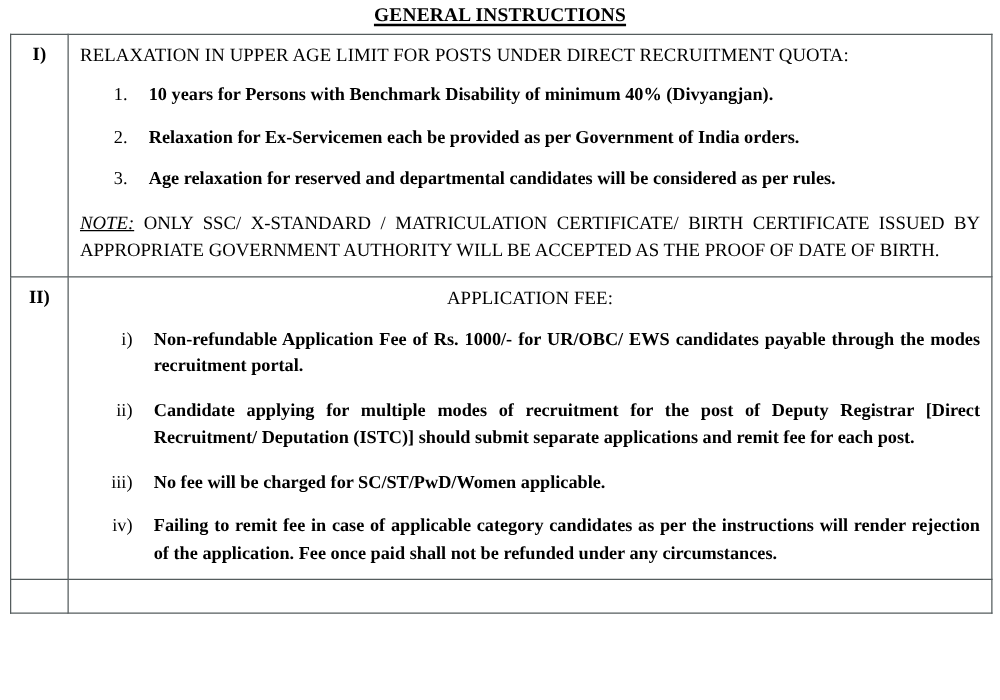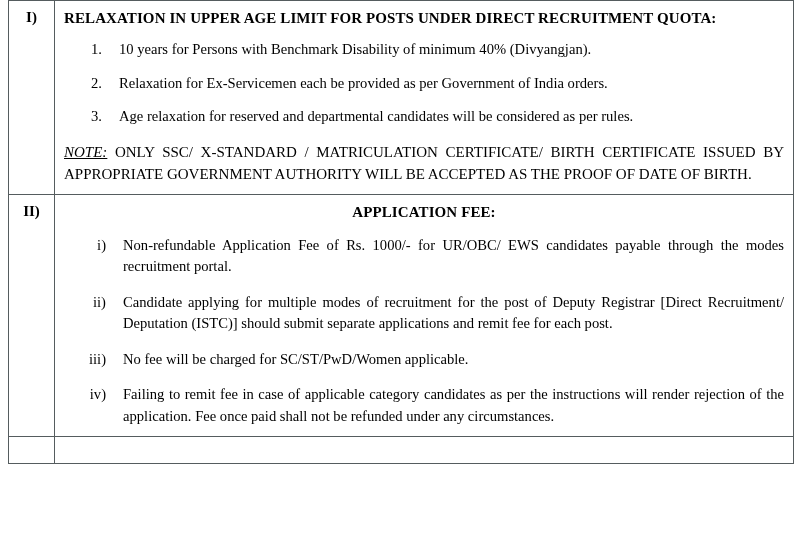--- a/index.html
+++ b/index.html
@@ -54,21 +54,21 @@
     font-weight: bold;
     font-size: 15px;
     padding-top: 8px !important;
   }
   .col-body {
     padding: 7px 9px 9px 9px !important;
   }
 
   
   .sec-heading {
-    font-weight: bold;
+    font-weight: normal;
     font-size: 15px;
     line-height: 1.42;
     text-align: justify;
     text-justify: inter-word;
     margin: 0;
     letter-spacing: 0.1px;
   }
   .sec-heading.no-justify {
     text-align: center;
   }
@@ -87,20 +87,21 @@
     text-justify: inter-word;
   }
   .list > li > .marker {
     position: absolute;
     text-align: right;
     font-size: 14.6px;
     line-height: 1.47;
   }
   .list > li > .item-text {
     display: block;
+    font-weight: bold;
   }
 
   
   .list-decimal { margin-top: 10px; }
   .list-decimal > li {
     margin-bottom: 12px;
     padding-left: 55px;
   }
   .list-decimal > li:last-child { margin-bottom: 0; }
   .list-decimal > li > .marker {
@@ -135,20 +136,21 @@
   }
 
   
   .tail-row td { height: 10px; }
 </style>
 </head>
 <body>
 
 <div class="page">
 
+  <div class="doc-title">GENERAL INSTRUCTIONS</div>
 
   <table class="instr-table">
     <tbody>
 
       <tr>
         <td class="col-num">I)</td>
         <td class="col-body">
 
           <p class="sec-heading">RELAXATION IN UPPER AGE LIMIT FOR POSTS UNDER DIRECT RECRUITMENT QUOTA:</p>
 

